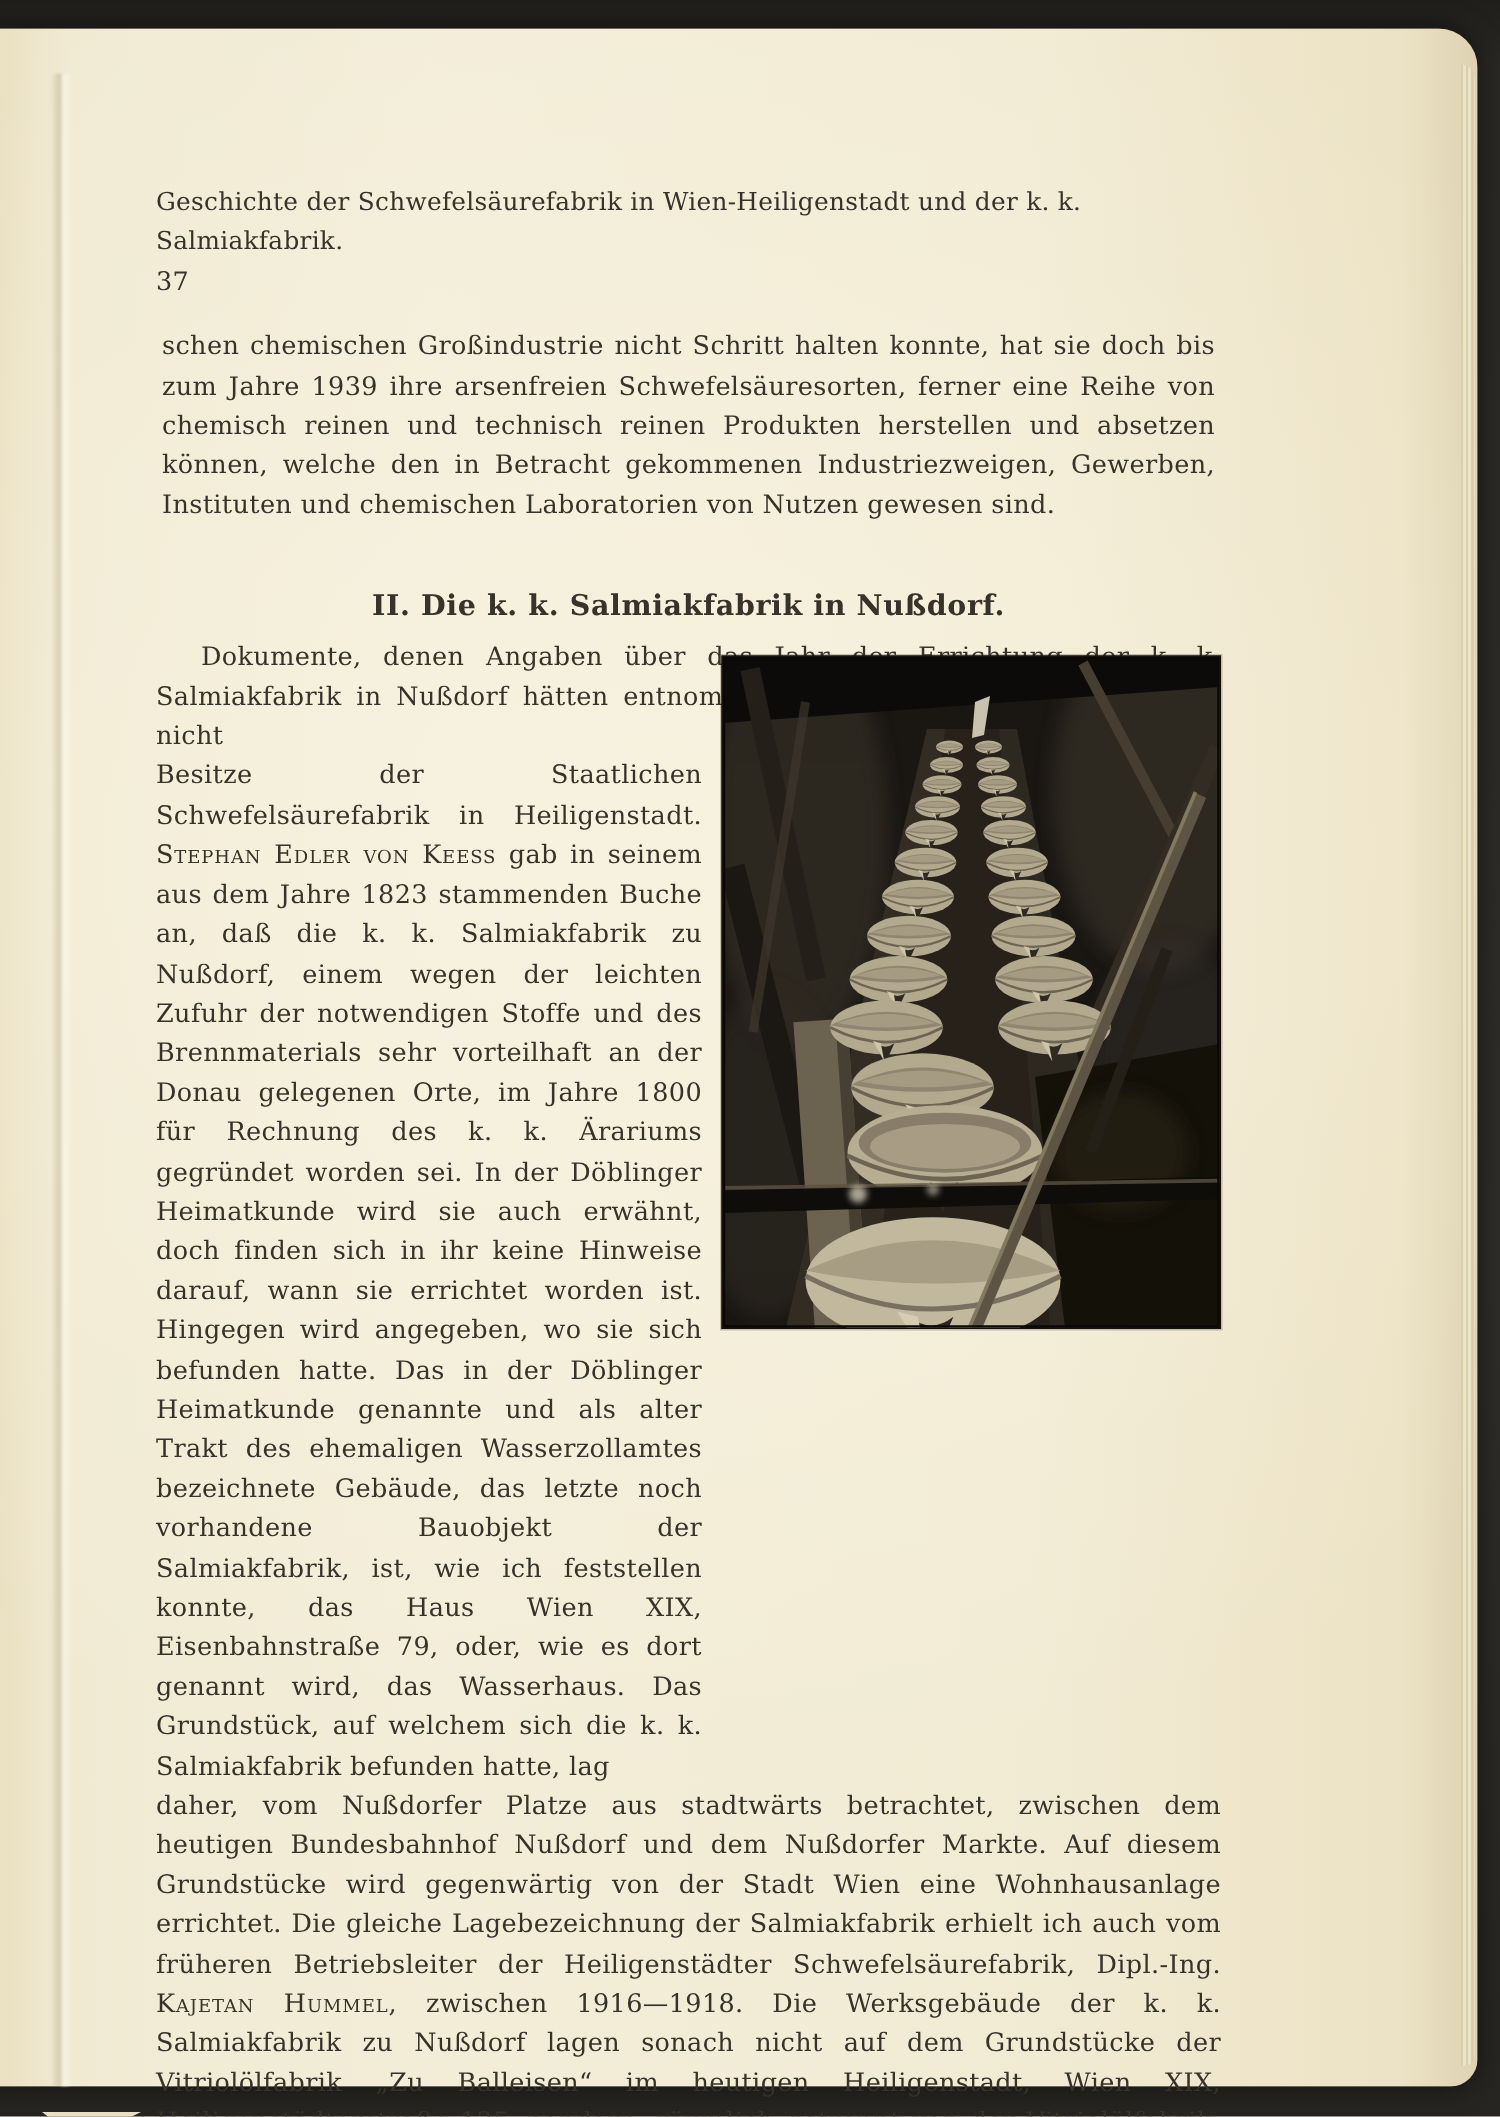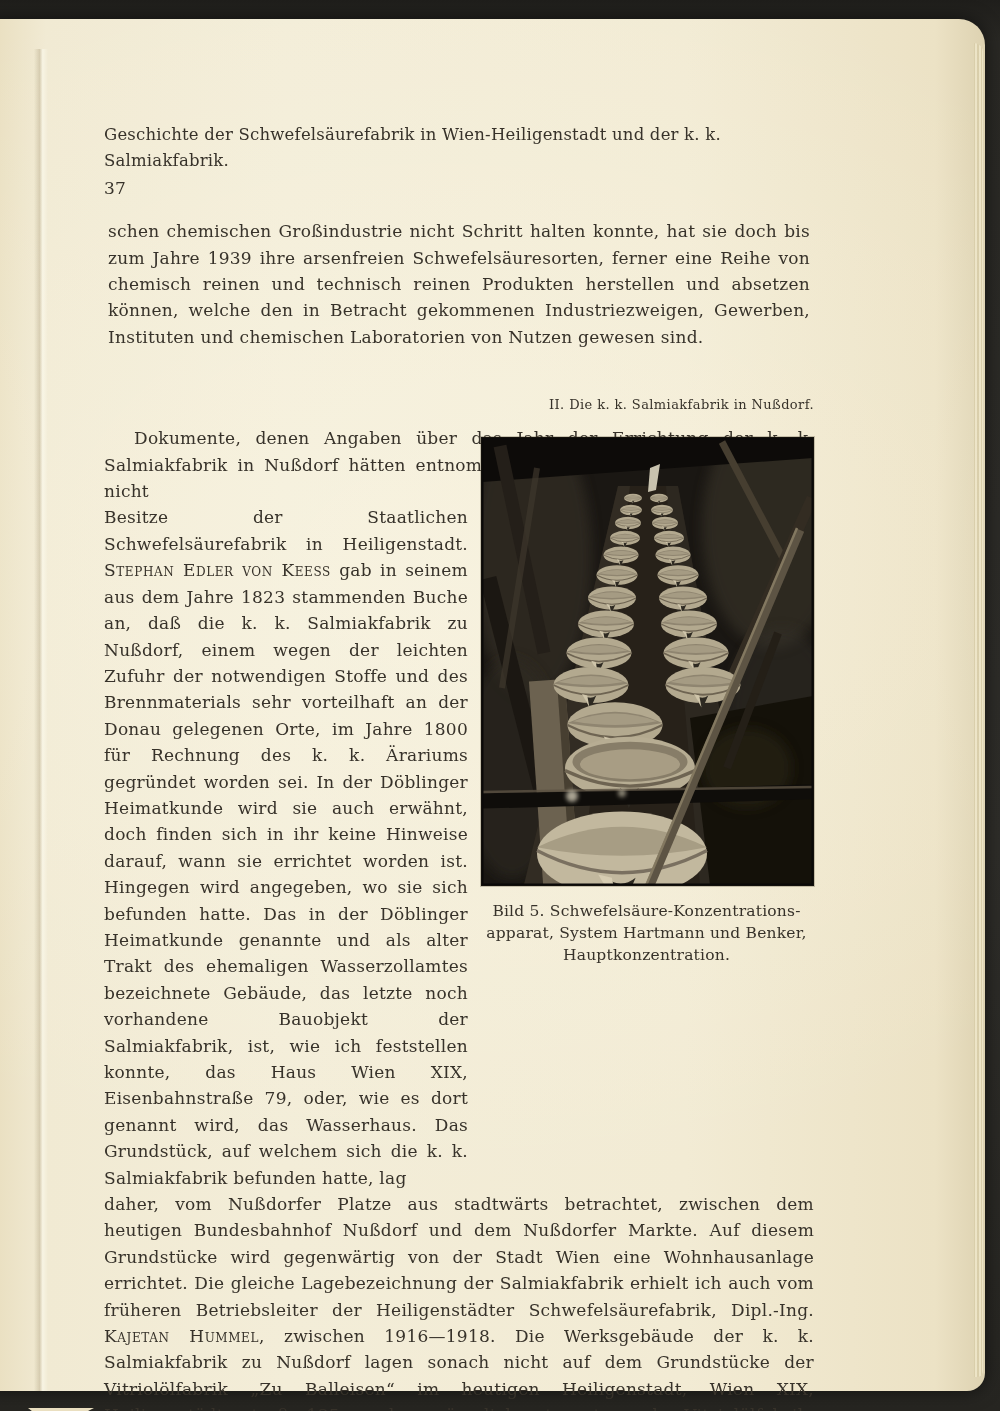--- a/index.html
+++ b/index.html
@@ -36,21 +36,21 @@
     color:#37322a;font-size:17px;line-height:26.4px;letter-spacing:.25px;
     text-align:justify;
   }
   .running-header{
     display:flex;justify-content:space-between;align-items:baseline;
     font-size:16.5px;letter-spacing:.2px;margin-bottom:17px;text-align:left;flex-direction:column;
   }
   .running-header .pageno{font-size:17px;padding-right:2px;}
   .para{margin:4px;}
   .section-heading{
-    text-align:right;font-weight:normal;font-size:13px;letter-spacing:.4px;
+    text-align:center;font-weight:bold;font-size:19px;letter-spacing:.4px;
     margin:41px 0 7px 0;line-height:27px;
   }
   .lead-para{text-indent:30px;text-align:justify;text-align-last:justify;margin:0;}
   .wrap-column{width:364px;min-height:552px;margin:0;text-align:justify;}
   .smallcaps{font-variant:small-caps;letter-spacing:.6px;}
   .figure{position:absolute;left:377px;top:315px;width:331px;}
   .photo-frame{
     width:331px;height:447px;border:1px solid #14110c;
     box-shadow:0 0 0 1px rgba(60,50,30,.25);
     display:block;background:#181511;
@@ -154,25 +154,20 @@
           <path d="M -50 -4 Q 0 -28 50 -4 Q 0 6 -50 -4 Z" fill="#a79d84"></path>
           <path d="M -9 14 L -1 35 L 8 14 Q -1 21 -9 14 Z" fill="#2b271f"></path>
           <path d="M -14 12 L -2 32 L -6 14 Z" fill="#d6ccb1"></path>
           <path d="M -50 -2 Q 0 24 50 -2" stroke="#7a7060" stroke-width="2" fill="none"></path>
         </g>
         <line x1="318" y1="92" x2="166" y2="452" stroke="#5d5444" stroke-width="9"></line>
         <line x1="315" y1="90" x2="163" y2="450" stroke="#8a7f66" stroke-width="2.5" opacity=".85"></line>
         <line x1="296" y1="195" x2="245" y2="330" stroke="#241f17" stroke-width="8"></line>
         <rect x="0" y="0" width="331" height="447" fill="none" stroke="#0a0908" stroke-width="3"></rect>
       </svg>
-      <figcaption class="figcaption">
-        <div>Bild 5.  Schwefelsäure-Konzentrations-</div>
-        <div>apparat, System Hartmann und Benker,</div>
-        <div>Hauptkonzentration.</div>
-      </figcaption>
     </figure>
 
     <p class="final-para"><span>daher, vom Nußdorfer Platze aus stadtwärts betrachtet, zwischen dem heutigen Bundesbahnhof Nußdorf und dem Nußdorfer Markte. Auf diesem Grundstücke wird gegenwärtig von der Stadt Wien eine Wohnhausanlage errichtet. Die gleiche Lagebezeichnung der Salmiakfabrik erhielt ich auch vom früheren Betriebsleiter der Heiligenstädter Schwefelsäurefabrik, Dipl.-Ing. </span><span class="smallcaps">Kajetan Hummel</span><span>, zwischen 1916—1918. Die Werksgebäude der k. k. Salmiakfabrik zu Nußdorf lagen sonach nicht auf dem Grundstücke der Vitriolölfabrik „Zu Balleisen“ im heutigen Heiligenstadt, Wien XIX, Heiligenstädterstraße 135, sondern, räumlich getrennt von der Vitriolölfabrik, in Nußdorf. Die Salmiakfabrik hatte keinen selbständigen Verwalter. Sie unterstand der k. k. Salmiak-, Vitriolöhl- und Salzprodukten-Fabriks-Direktion „Zu Balleisen“.</span></p>
 
   </div>
 
   <div class="corner-notch"></div>
 </div>
 
 </body></html>

